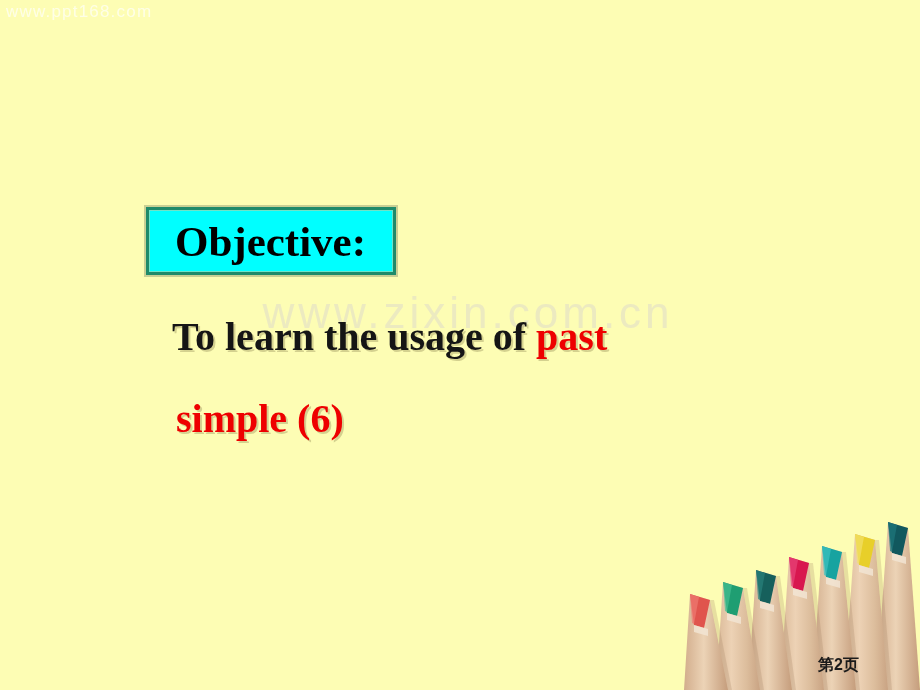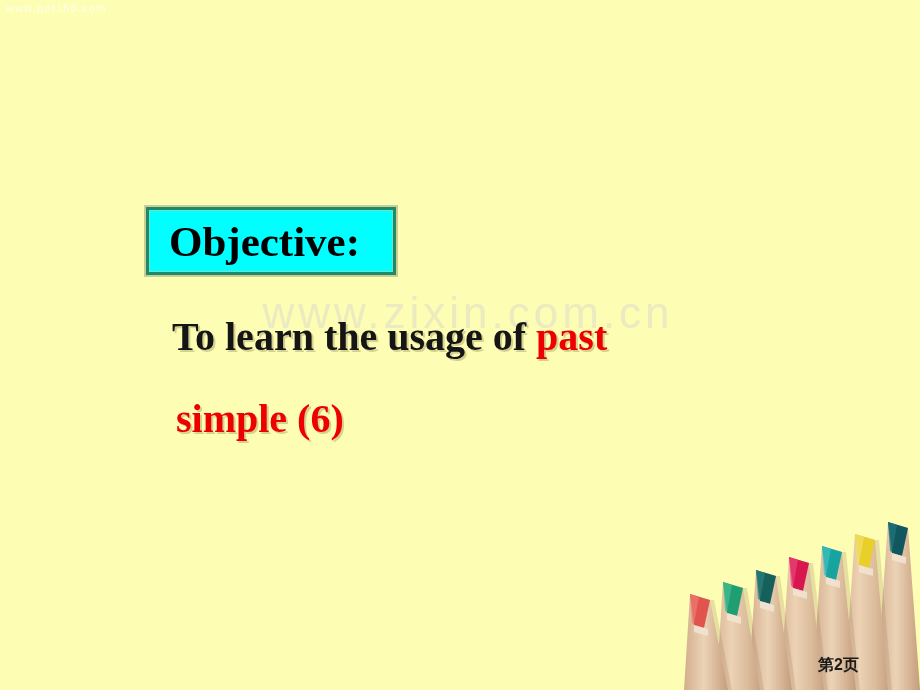--- a/index.html
+++ b/index.html
@@ -20,21 +20,21 @@
     background: #fdfdb4;
     overflow: hidden;
   }
 
   
   #top-watermark {
     position: absolute;
     left: 6px;
     top: 2px;
     font-family: "Liberation Sans", sans-serif;
-    font-size: 11px;
+    font-size: 17px;
     letter-spacing: 1.2px;
     color: #fffff0;
     opacity: 0.85;
     white-space: nowrap;
     user-select: none;
   }
 
   
   #center-watermark {
     position: absolute;
@@ -71,21 +71,21 @@
     position: absolute;
     left: 0; top: 0; right: 0; bottom: 0;
     border: 1px solid #6fe3c8;
     pointer-events: none;
   }
   #objective-label {
     font-family: "Liberation Serif", serif;
     font-weight: bold;
     font-size: 43px;
     color: #000000;
-    padding-left: 20px;
+    padding-left: 26px;
     line-height: 1;
     letter-spacing: 0px;
     white-space: nowrap;
   }
 
   
   #body-text {
     position: absolute;
     left: 172px;
     top: 296px;

